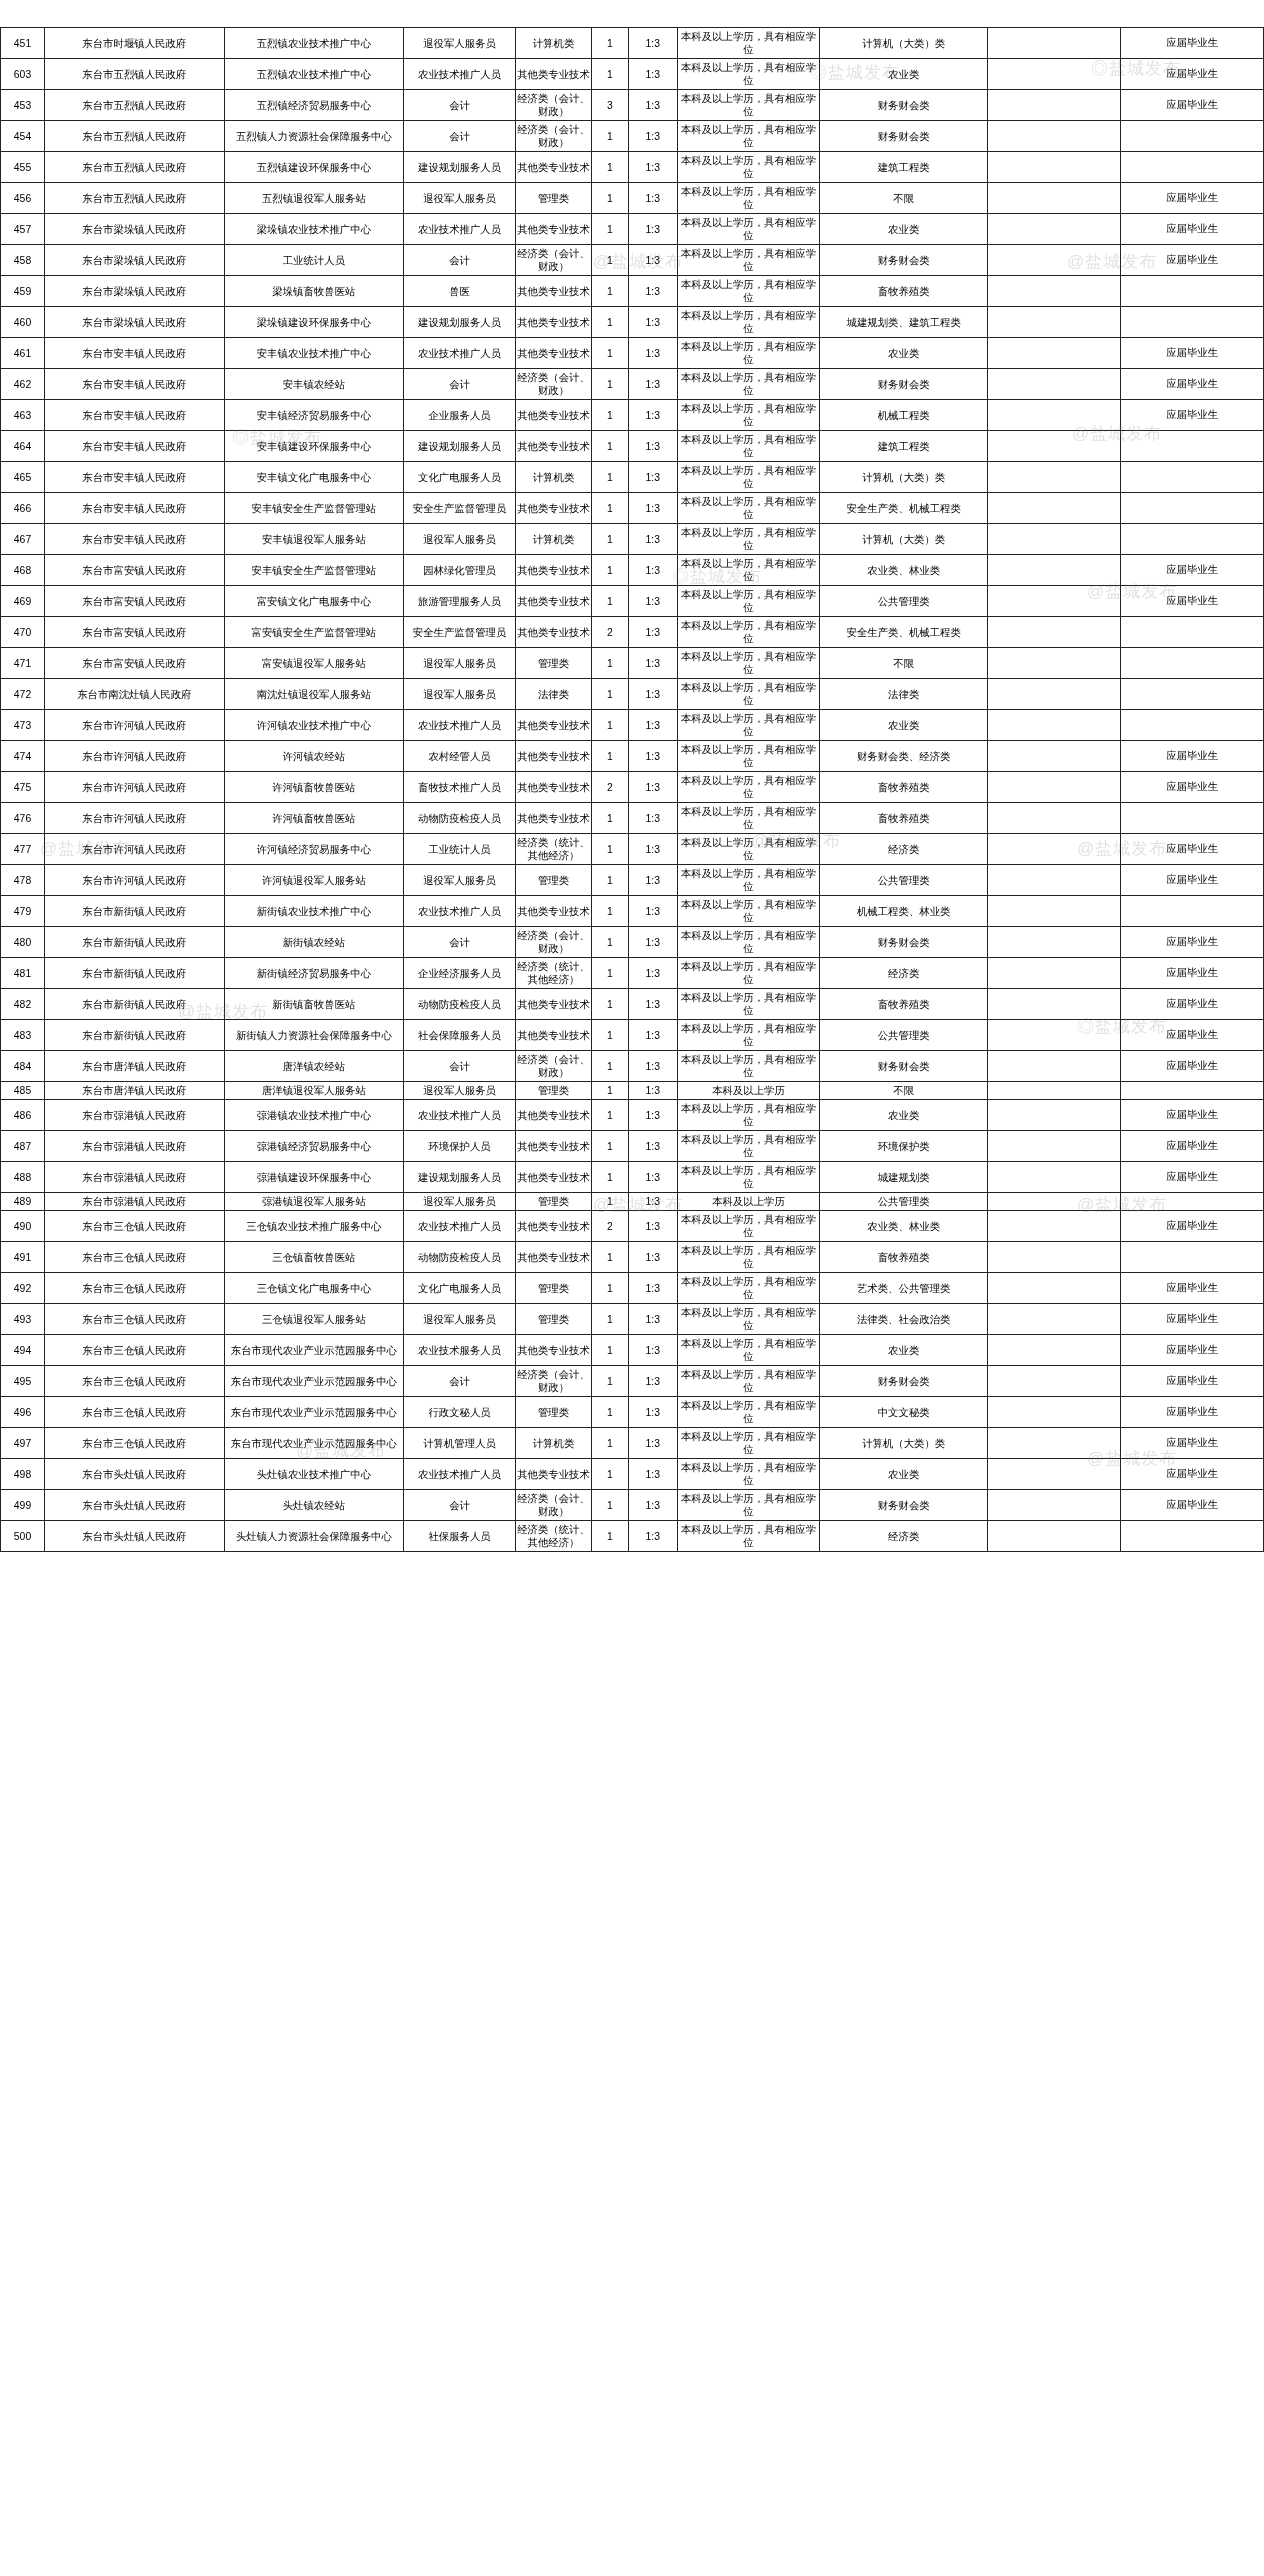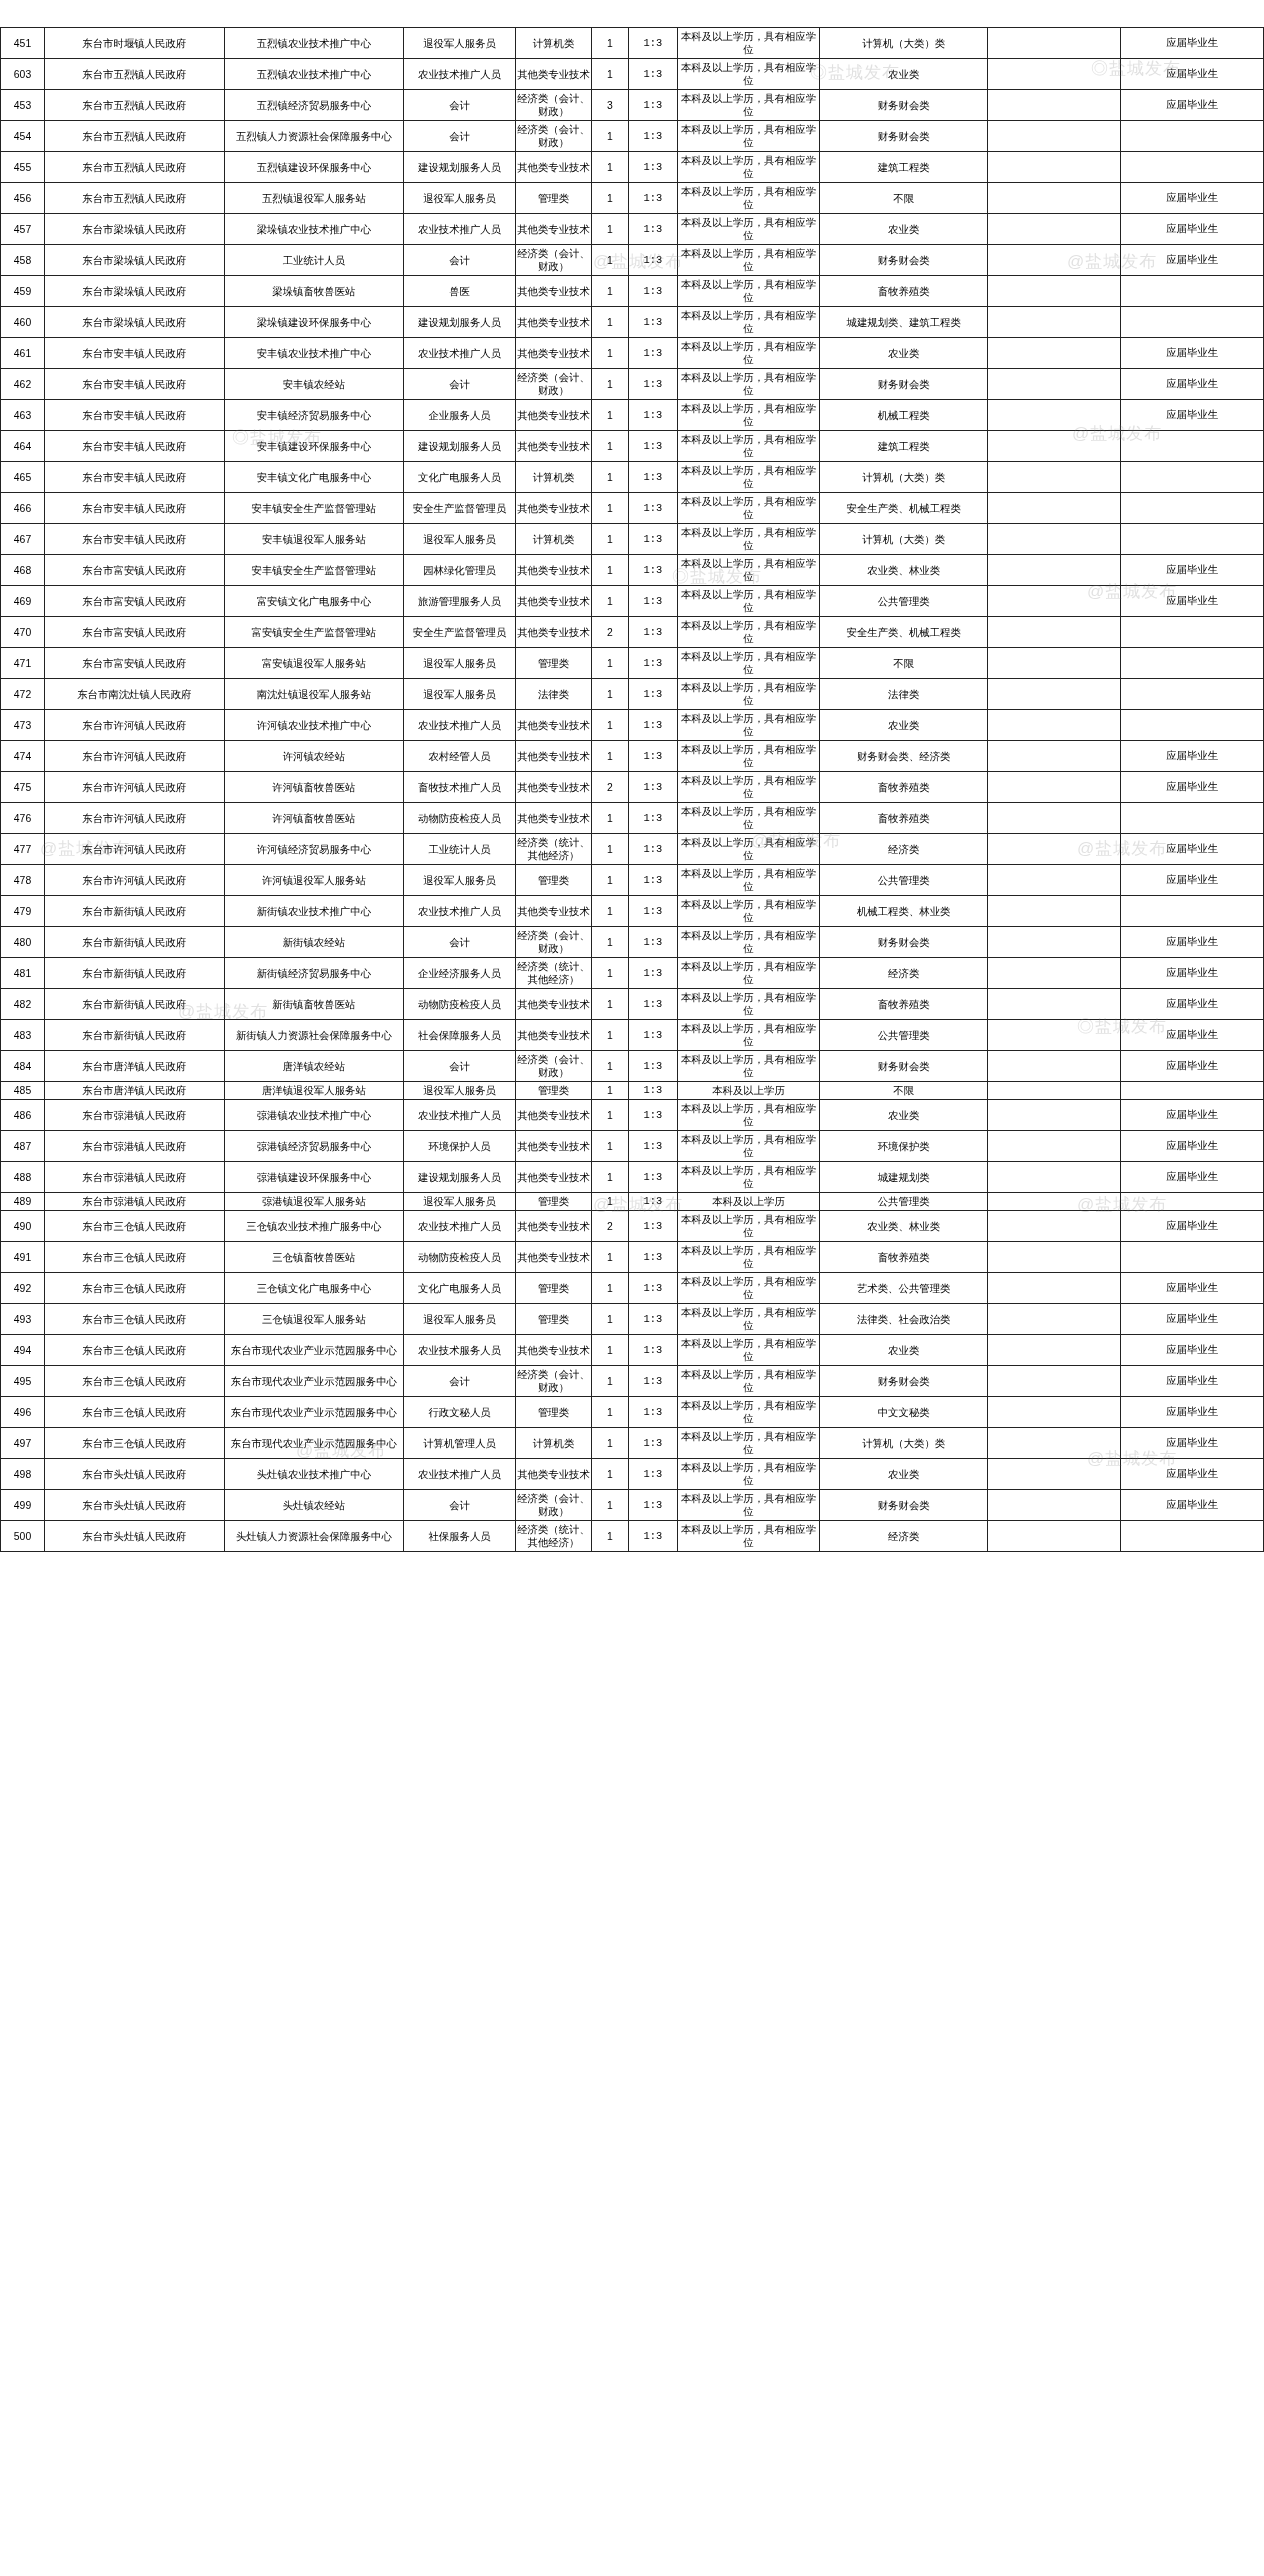--- a/index.html
+++ b/index.html
@@ -32,21 +32,21 @@
     color: #000;
     word-break: break-all;
     background: transparent;
   }
   td.c-no      { width: 34px; }
   td.c-unit    { width: 148px; }
   td.c-dept    { width: 148px; }
   td.c-post    { width: 91px; }
   td.c-type    { width: 61px; font-size: 9.4px; }
   td.c-num     { width: 28px; }
-  td.c-ratio   { width: 38px; font-family: Liberation Mono, monospace; }
+  td.c-ratio   { width: 38px; }
   td.c-edu     { width: 117px; }
   td.c-major   { width: 138px; }
   td.c-other   { width: 109px; }
   td.c-remark  { width: 117px; font-family: Liberation Mono, monospace; }
 
   
   .wm {
     position: absolute;
     color: rgba(120,120,120,0.22);
     font-size: 17px;

